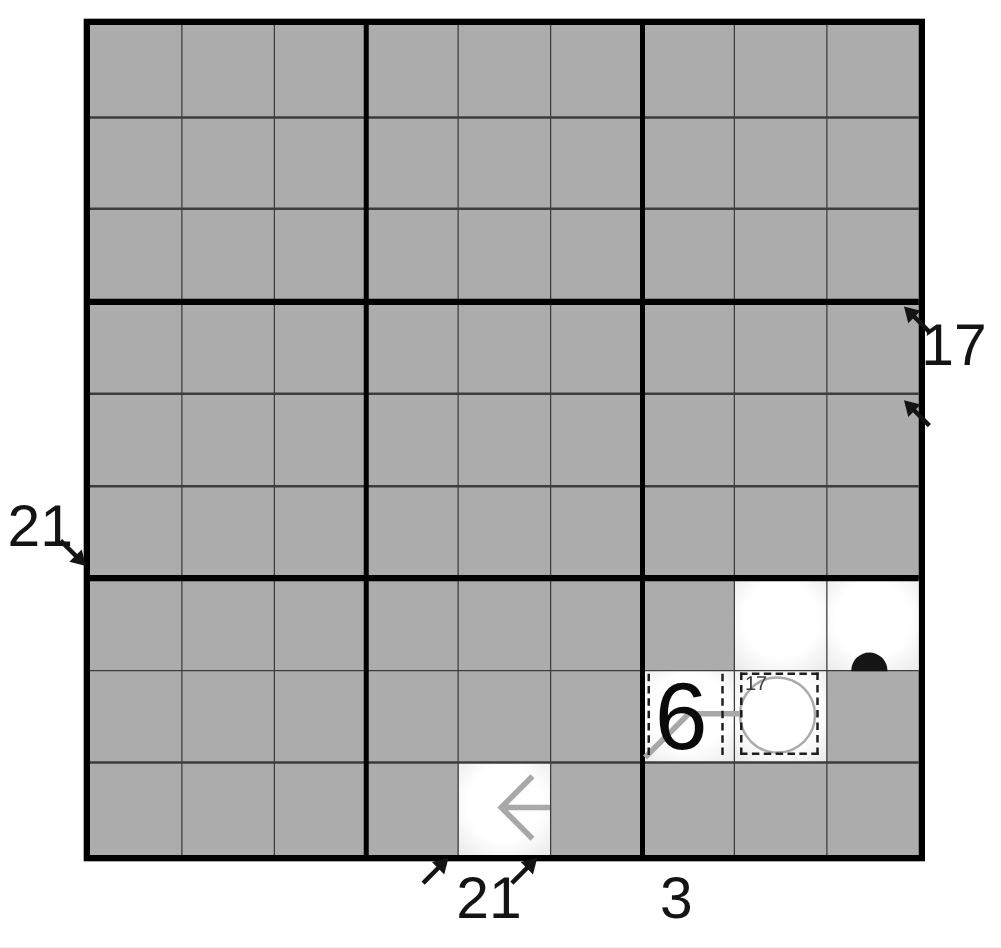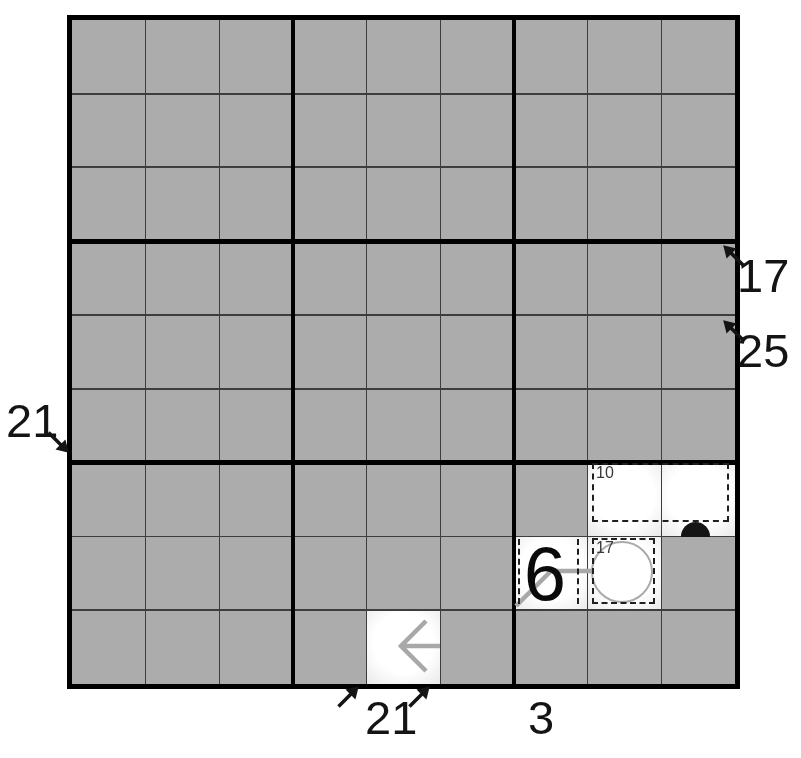--- a/index.html
+++ b/index.html
@@ -61,23 +61,20 @@
       <div class="hbold" style="top:219px;"></div>
       <div class="hbold" style="top:440.4px;"></div>
 
       <div class="circle" style="left:519px;top:521px;"></div>
 
       <svg class="shapes" width="663" height="664" viewBox="0 0 663 664">
         <path d="M444 586 L479 551 L522 551" fill="none" stroke="#a8a8a8" stroke-width="4.5"></path>
         <path d="M354 601 L329 626 L354 651 M329 626 L368 626" fill="none" stroke="#a8a8a8" stroke-width="4.5"></path>
       </svg>
 
-      <div class="cage" style="left:520px;top:443px;width:137px;height:59px;">
-        <span class="cage-label">10</span>
-      </div>
       <div class="cage" style="left:520px;top:518px;width:63px;height:66px;">
         <span class="cage-label">17</span>
       </div>
       <div class="cage-sides" style="left:446px;top:519px;width:60.5px;height:65px;"></div>
 
       <div class="given" style="left:442px;top:516.4px;width:73.7px;height:73.8px;">6</div>
 
       <div class="dot" style="left:609px;top:502px;"></div>
 
     </div>
@@ -90,21 +87,20 @@
       </svg>
   </div>
   <div class="clue" style="left:737px;top:250px;">17</div>
 
   <div class="arr" style="left:719px;top:316px;">
     <svg width="28" height="28" viewBox="0 0 28 28">
         <path d="M24.5 24.5 L11 11" stroke="#141414" stroke-width="3.6"></path>
         <polygon points="4.2,4.2 17.5,7.6 7.6,17.5" fill="#141414"></polygon>
       </svg>
   </div>
-  <div class="clue" style="left:737px;top:325px;">25</div>
 
   <div class="clue" style="left:6px;top:395px;">21</div>
   <div class="arr arr-dr" style="left:45px;top:429px;">
     <svg width="28" height="28" viewBox="0 0 28 28">
         <path d="M24.5 24.5 L11 11" stroke="#141414" stroke-width="3.6"></path>
         <polygon points="4.2,4.2 17.5,7.6 7.6,17.5" fill="#141414"></polygon>
       </svg>
   </div>
 
   <div class="arr arr-ur" style="left:335px;top:682px;">

